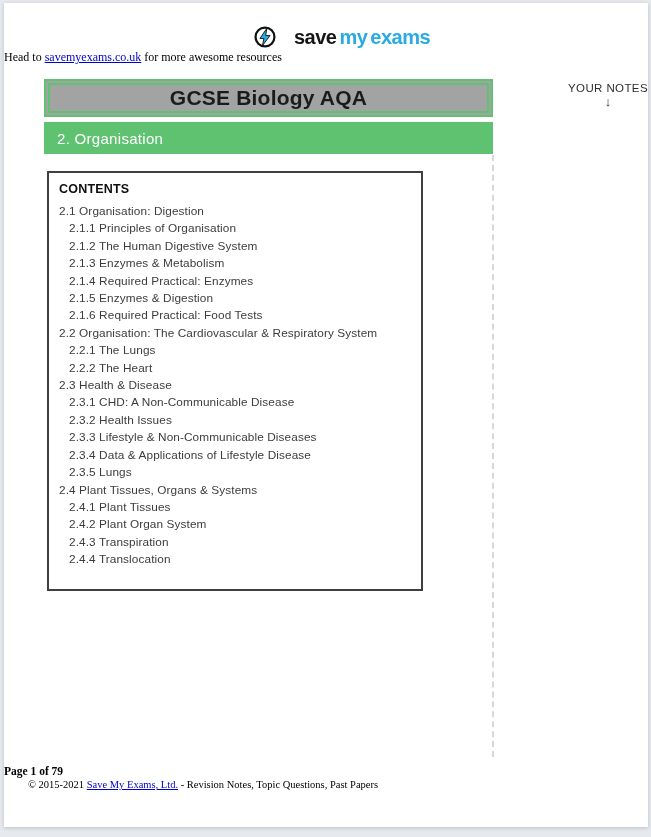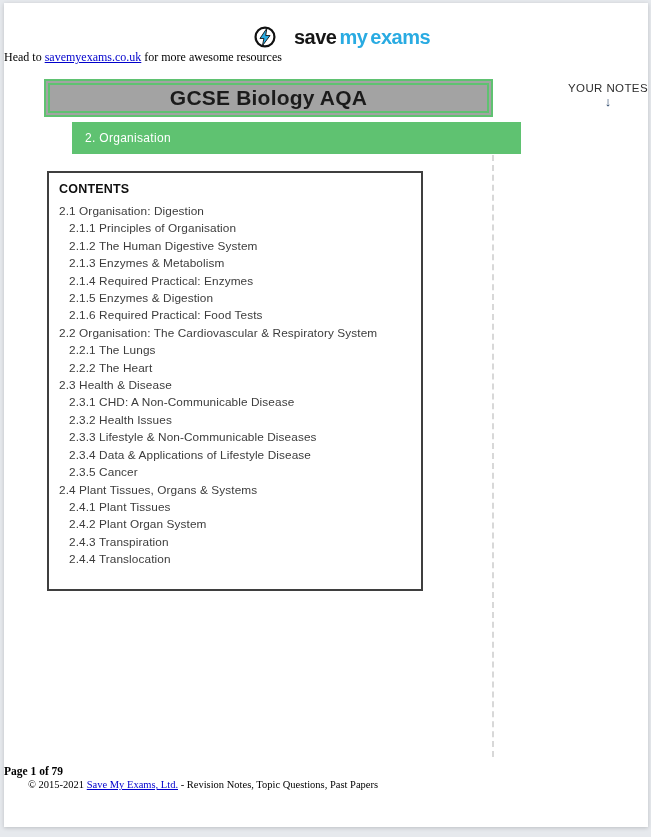--- a/index.html
+++ b/index.html
@@ -38,21 +38,21 @@
     position:absolute; left:40px; top:76px; width:449px; height:38px;
     border:6px double #5fc271;
     display:flex; align-items:center; justify-content:center;
     background:#a3a3a3;
   }
   .title-box h1 { font-size:21px; font-weight:bold; color:#1b1b1b; letter-spacing:.2px; }
   .section-bar {
     position:absolute; left:40px; top:119px; width:449px; height:32px;
     background:#5fc271; color:#ffffff;
     display:flex; align-items:center; padding-left:13px;
-    font-size:12px; letter-spacing:.3px;margin-left:28px;
+    font-size:15px; letter-spacing:.3px;
   }
   
   .notes-col {
     position:absolute; left:489px; top:79px; width:150px;
     text-align:center;
     margin-left:40px;
   }
   .notes-label { font-size:11.5px; color:#2e2e2e; letter-spacing:.4px; }
   .notes-arrow { margin-top:1px; font-size:13px; font-weight:bold; color:#16355c; line-height:14px; }
   .divider {
@@ -128,21 +128,21 @@
     <div class="toc-item lvl2">2.1.5 Enzymes &amp; Digestion</div>
     <div class="toc-item lvl2">2.1.6 Required Practical: Food Tests</div>
     <div class="toc-item lvl1">2.2 Organisation: The Cardiovascular &amp; Respiratory System</div>
     <div class="toc-item lvl2">2.2.1 The Lungs</div>
     <div class="toc-item lvl2">2.2.2 The Heart</div>
     <div class="toc-item lvl1">2.3 Health &amp; Disease</div>
     <div class="toc-item lvl2">2.3.1 CHD: A Non-Communicable Disease</div>
     <div class="toc-item lvl2">2.3.2 Health Issues</div>
     <div class="toc-item lvl2">2.3.3 Lifestyle &amp; Non-Communicable Diseases</div>
     <div class="toc-item lvl2">2.3.4 Data &amp; Applications of Lifestyle Disease</div>
-    <div class="toc-item lvl2">2.3.5 Cancer</div>
+    <div class="toc-item lvl2">2.3.5 Lungs</div>
     <div class="toc-item lvl1">2.4 Plant Tissues, Organs &amp; Systems</div>
     <div class="toc-item lvl2">2.4.1 Plant Tissues</div>
     <div class="toc-item lvl2">2.4.2 Plant Organ System</div>
     <div class="toc-item lvl2">2.4.3 Transpiration</div>
     <div class="toc-item lvl2">2.4.4 Translocation</div>
   </div>
 
   <div class="footer-page">Page 1 of 79</div>
   <div class="footer-copy"><span>© 2015-2021 </span><a>Save My Exams, Ltd.</a><span> - Revision Notes, Topic Questions, Past Papers</span></div>
 

